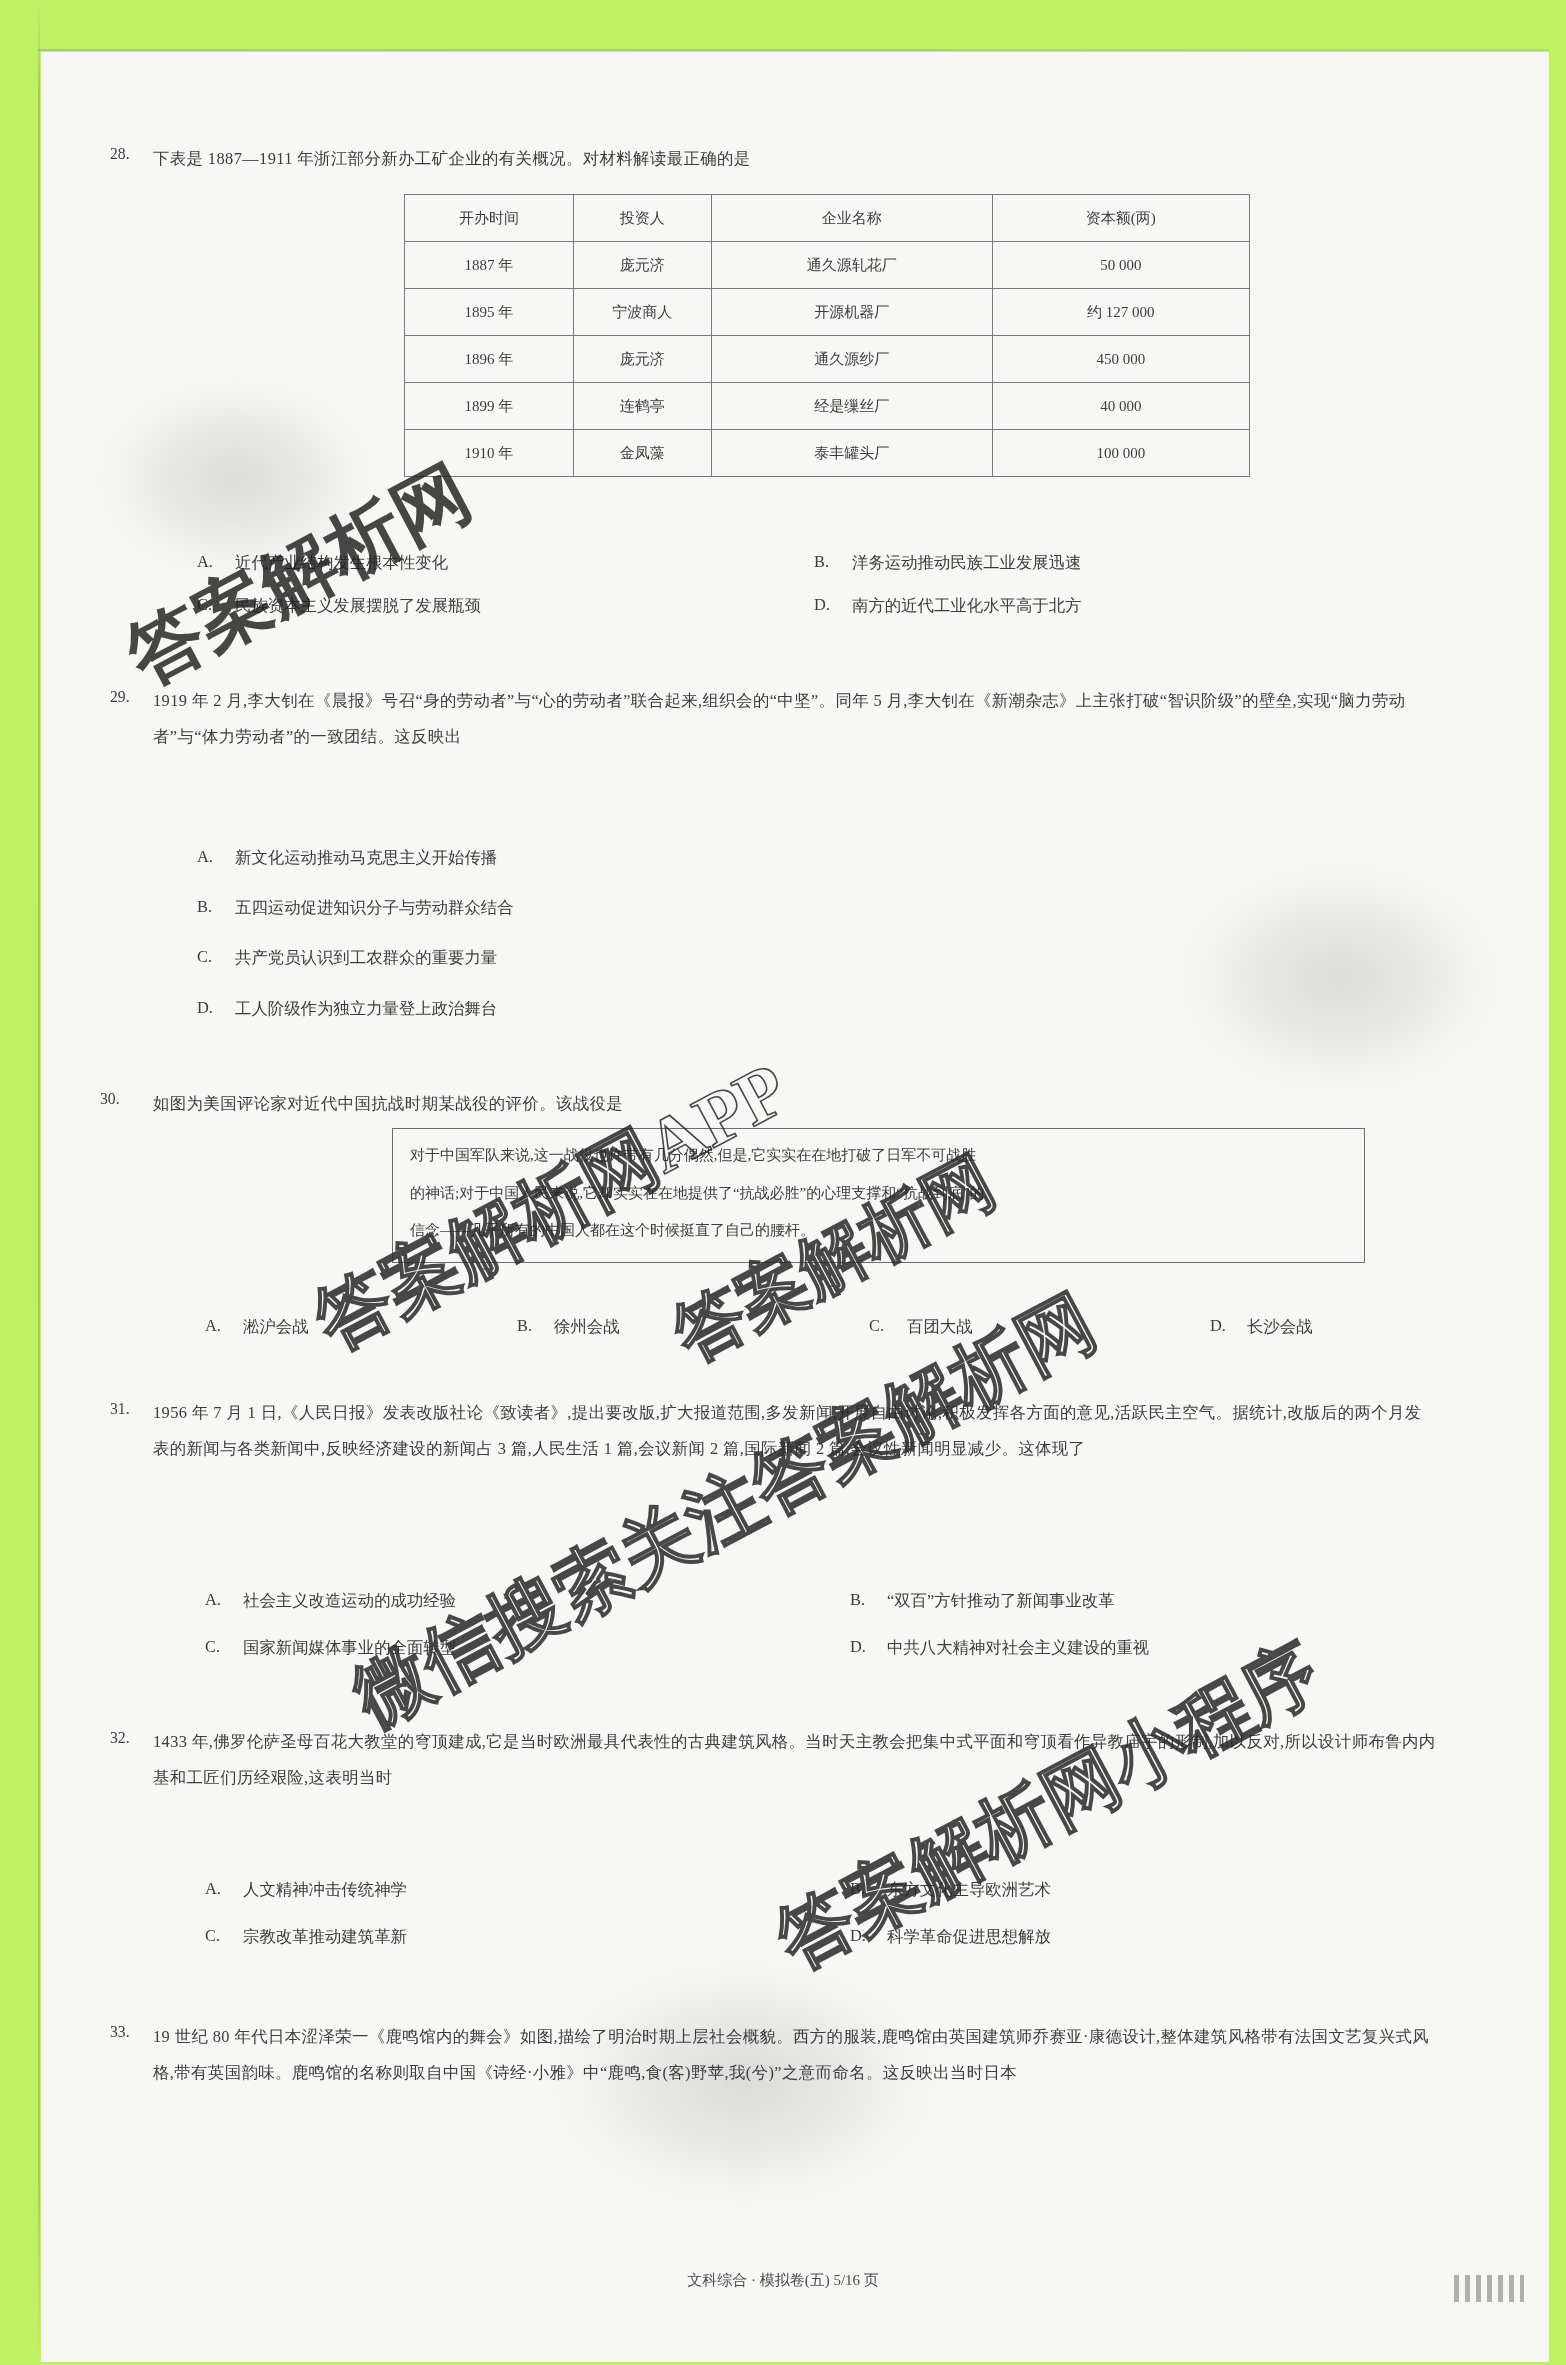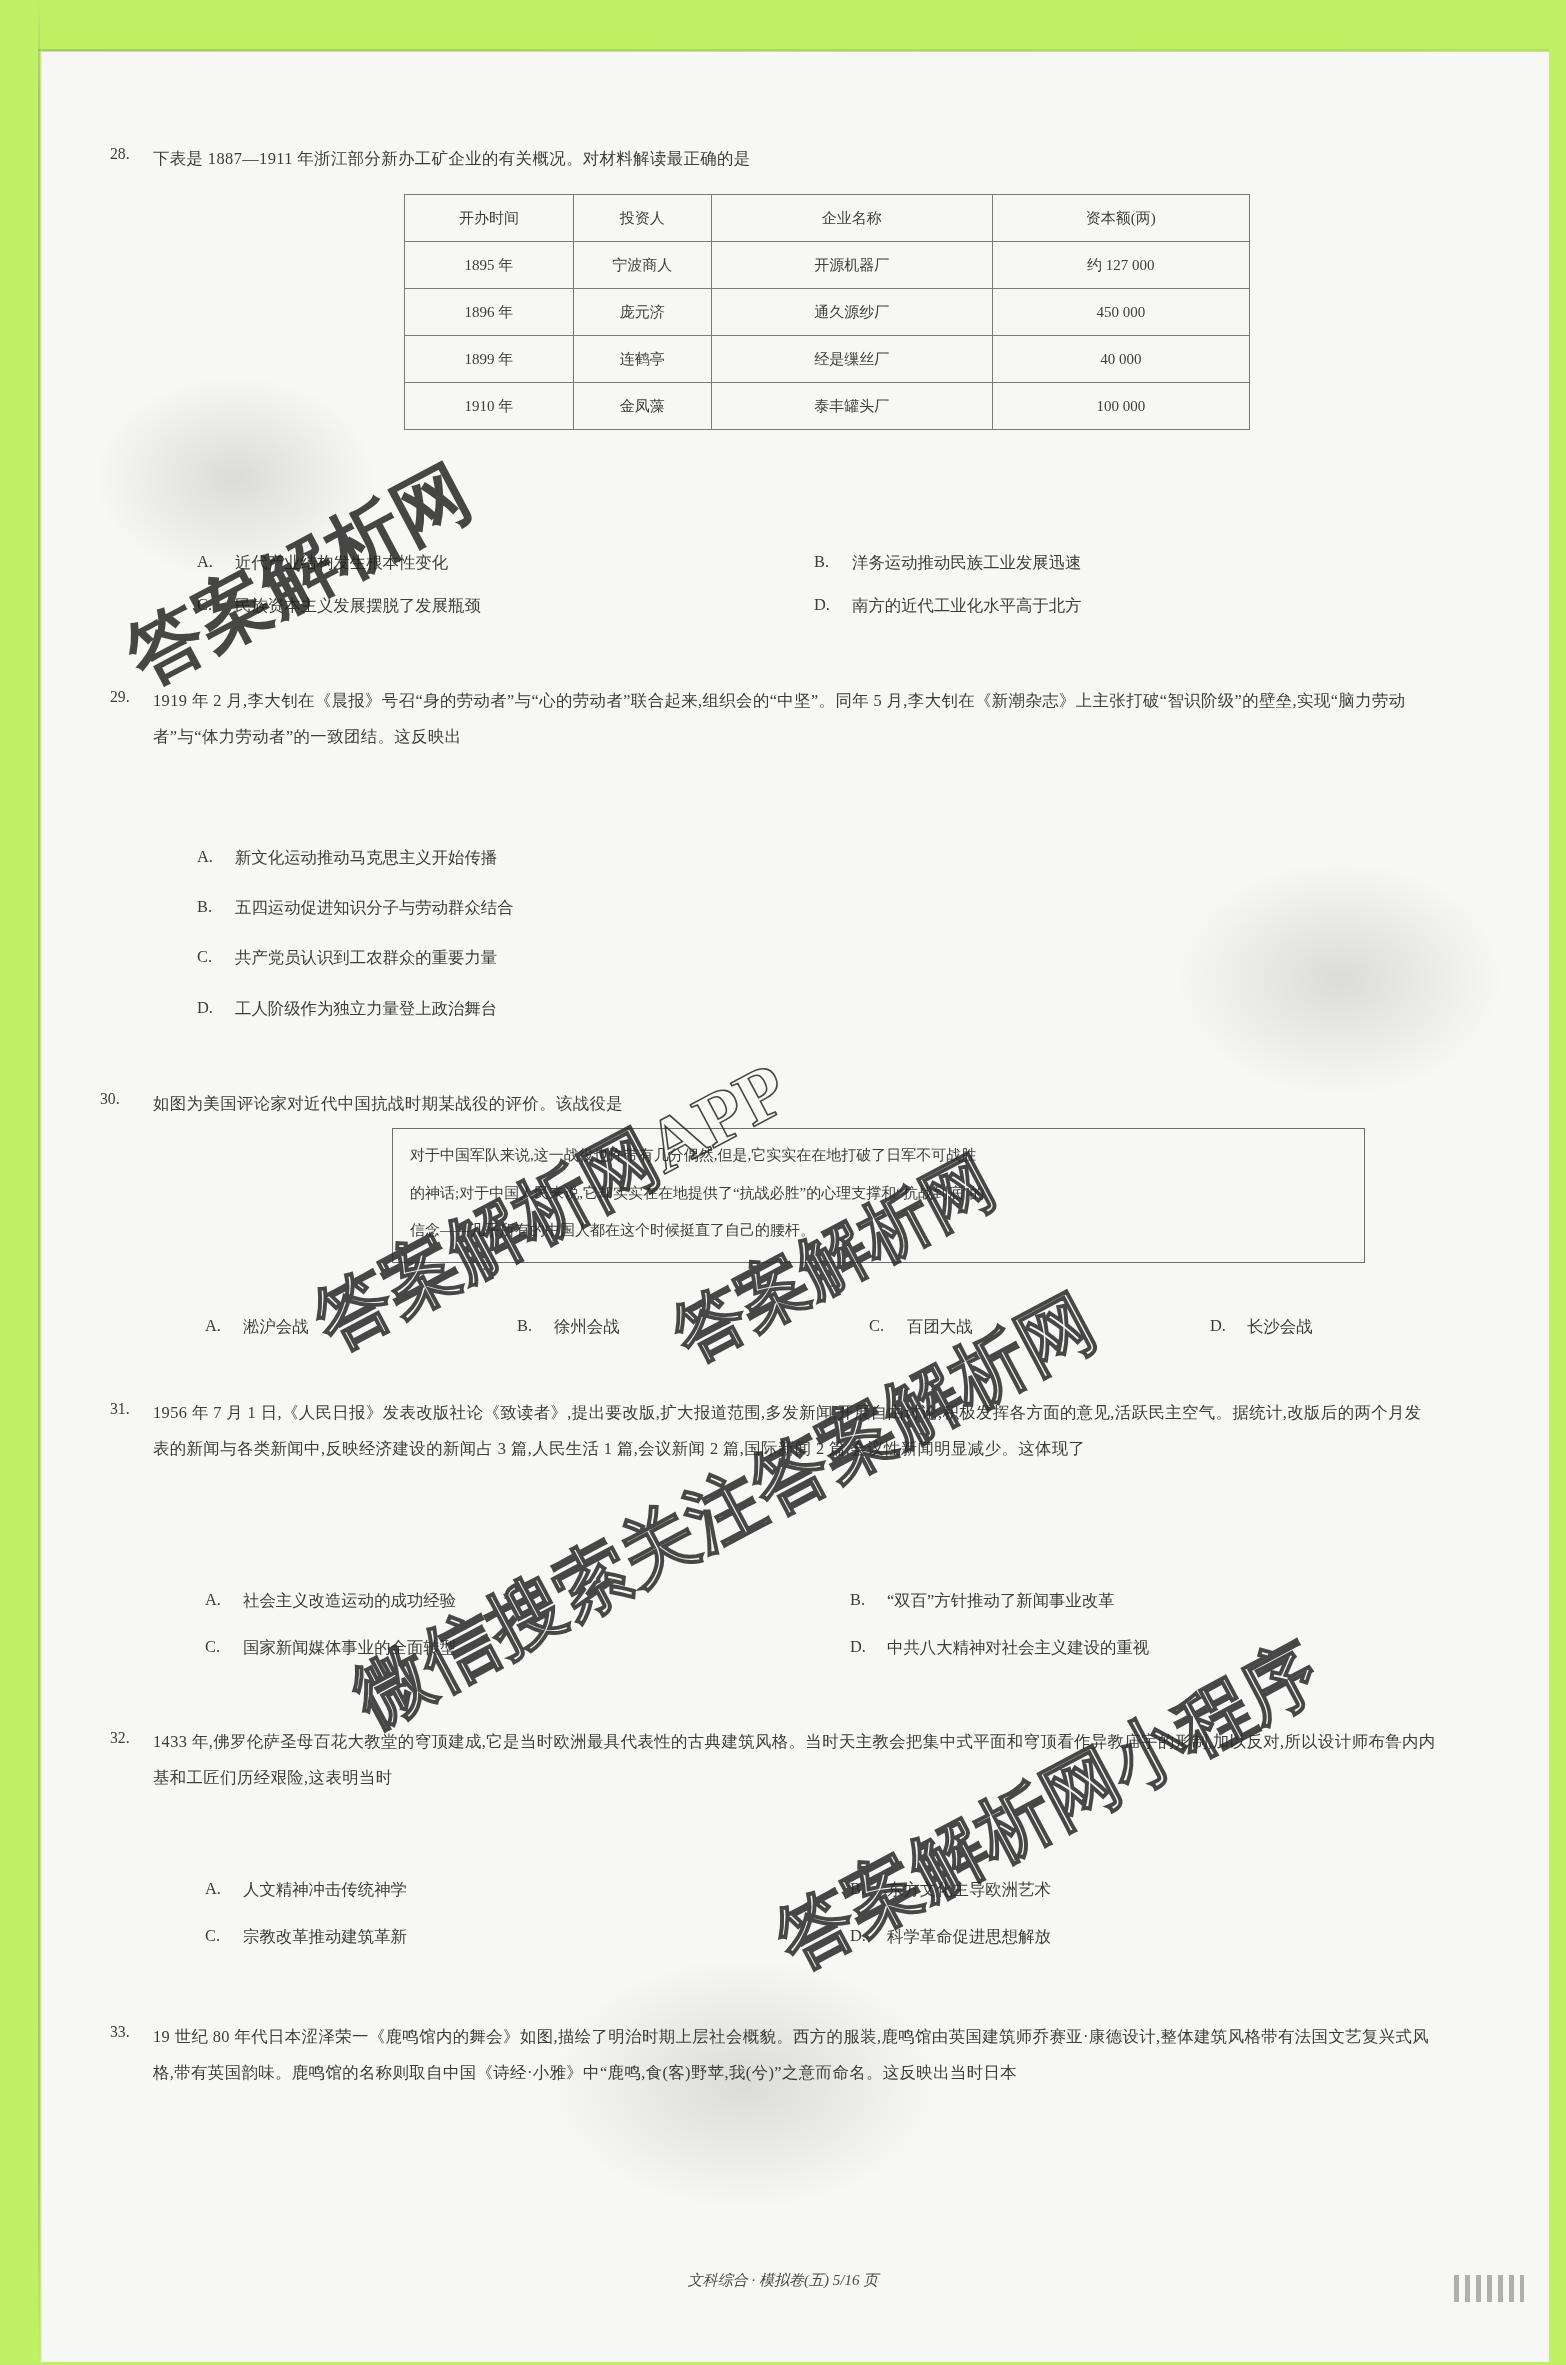--- a/index.html
+++ b/index.html
@@ -99,21 +99,20 @@
 
   
   .footer {
     position: absolute;
     left: 0; right: 0;
     top: 2271px;
     text-align: center;
     font-size: 15px;
     color: #4a4a4a;
     filter: blur(0.7px);
-    font-style: italic;
   }
   .corner-mark {
     position: absolute;
     right: 42px;
     top: 2275px;
     width: 70px;
     height: 27px;
     background: repeating-linear-gradient(90deg,#6a6a6a 0 5.5px,transparent 5.5px 11px);
     opacity: .5;
     filter: blur(0.5px);
@@ -160,20 +159,26 @@
   <div class="qnum" style="left:110px;top:145px;">28.</div>
   <div class="q" style="left:153px;top:141px;width:1269px;">下表是 1887—1911 年浙江部分新办工矿企业的有关概况。对材料解读最正确的是</div>
 
   <table class="tbl">
     <tbody>
         <tr>
       <th class="c0">开办时间</th>
       <th class="c1">投资人</th>
       <th class="c2">企业名称</th>
       <th class="c3">资本额(两)</th>
+    </tr>
+    <tr>
+      <td>1887 年</td>
+      <td>庞元济</td>
+      <td>通久源轧花厂</td>
+      <td>50 000</td>
     </tr>
     <tr>
       <td>1895 年</td>
       <td>宁波商人</td>
       <td>开源机器厂</td>
       <td>约 127 000</td>
     </tr>
     <tr>
       <td>1896 年</td>
       <td>庞元济</td>

